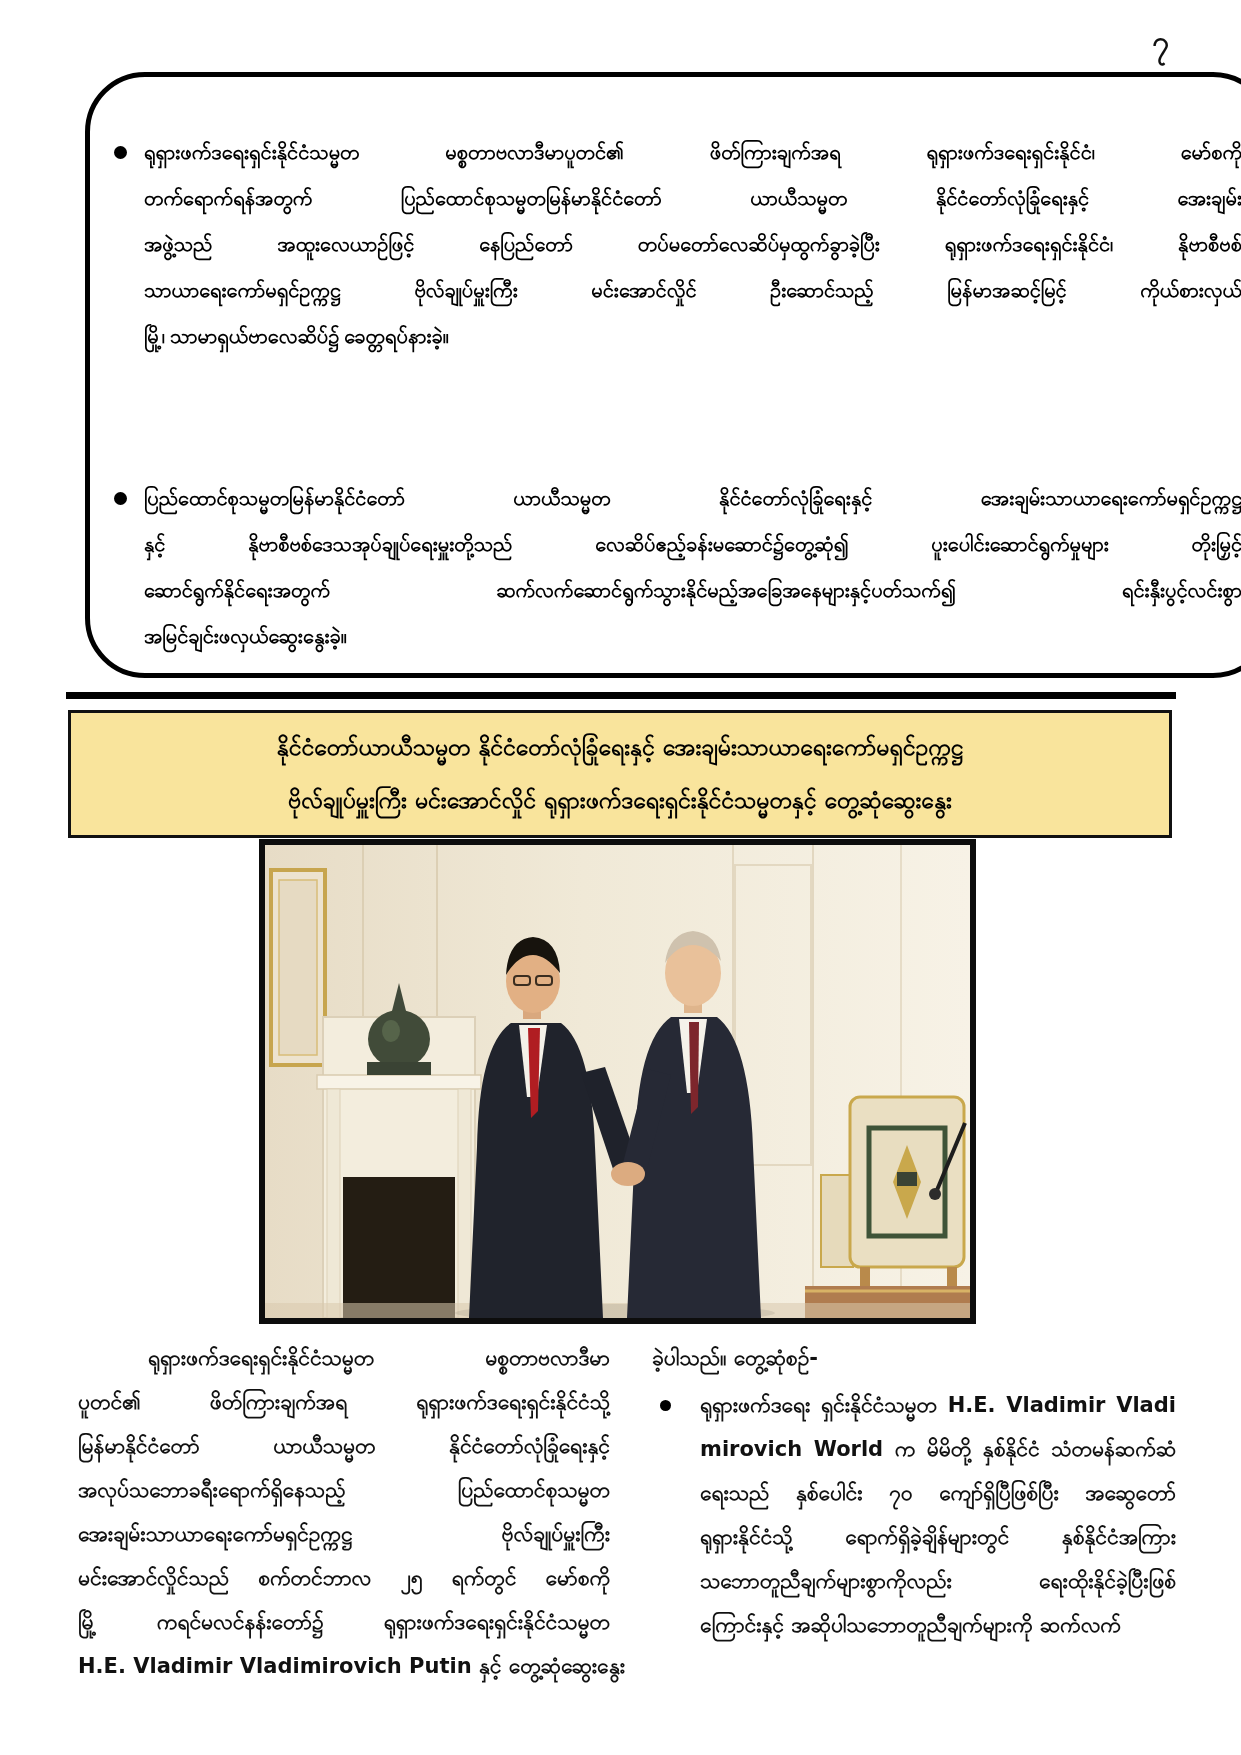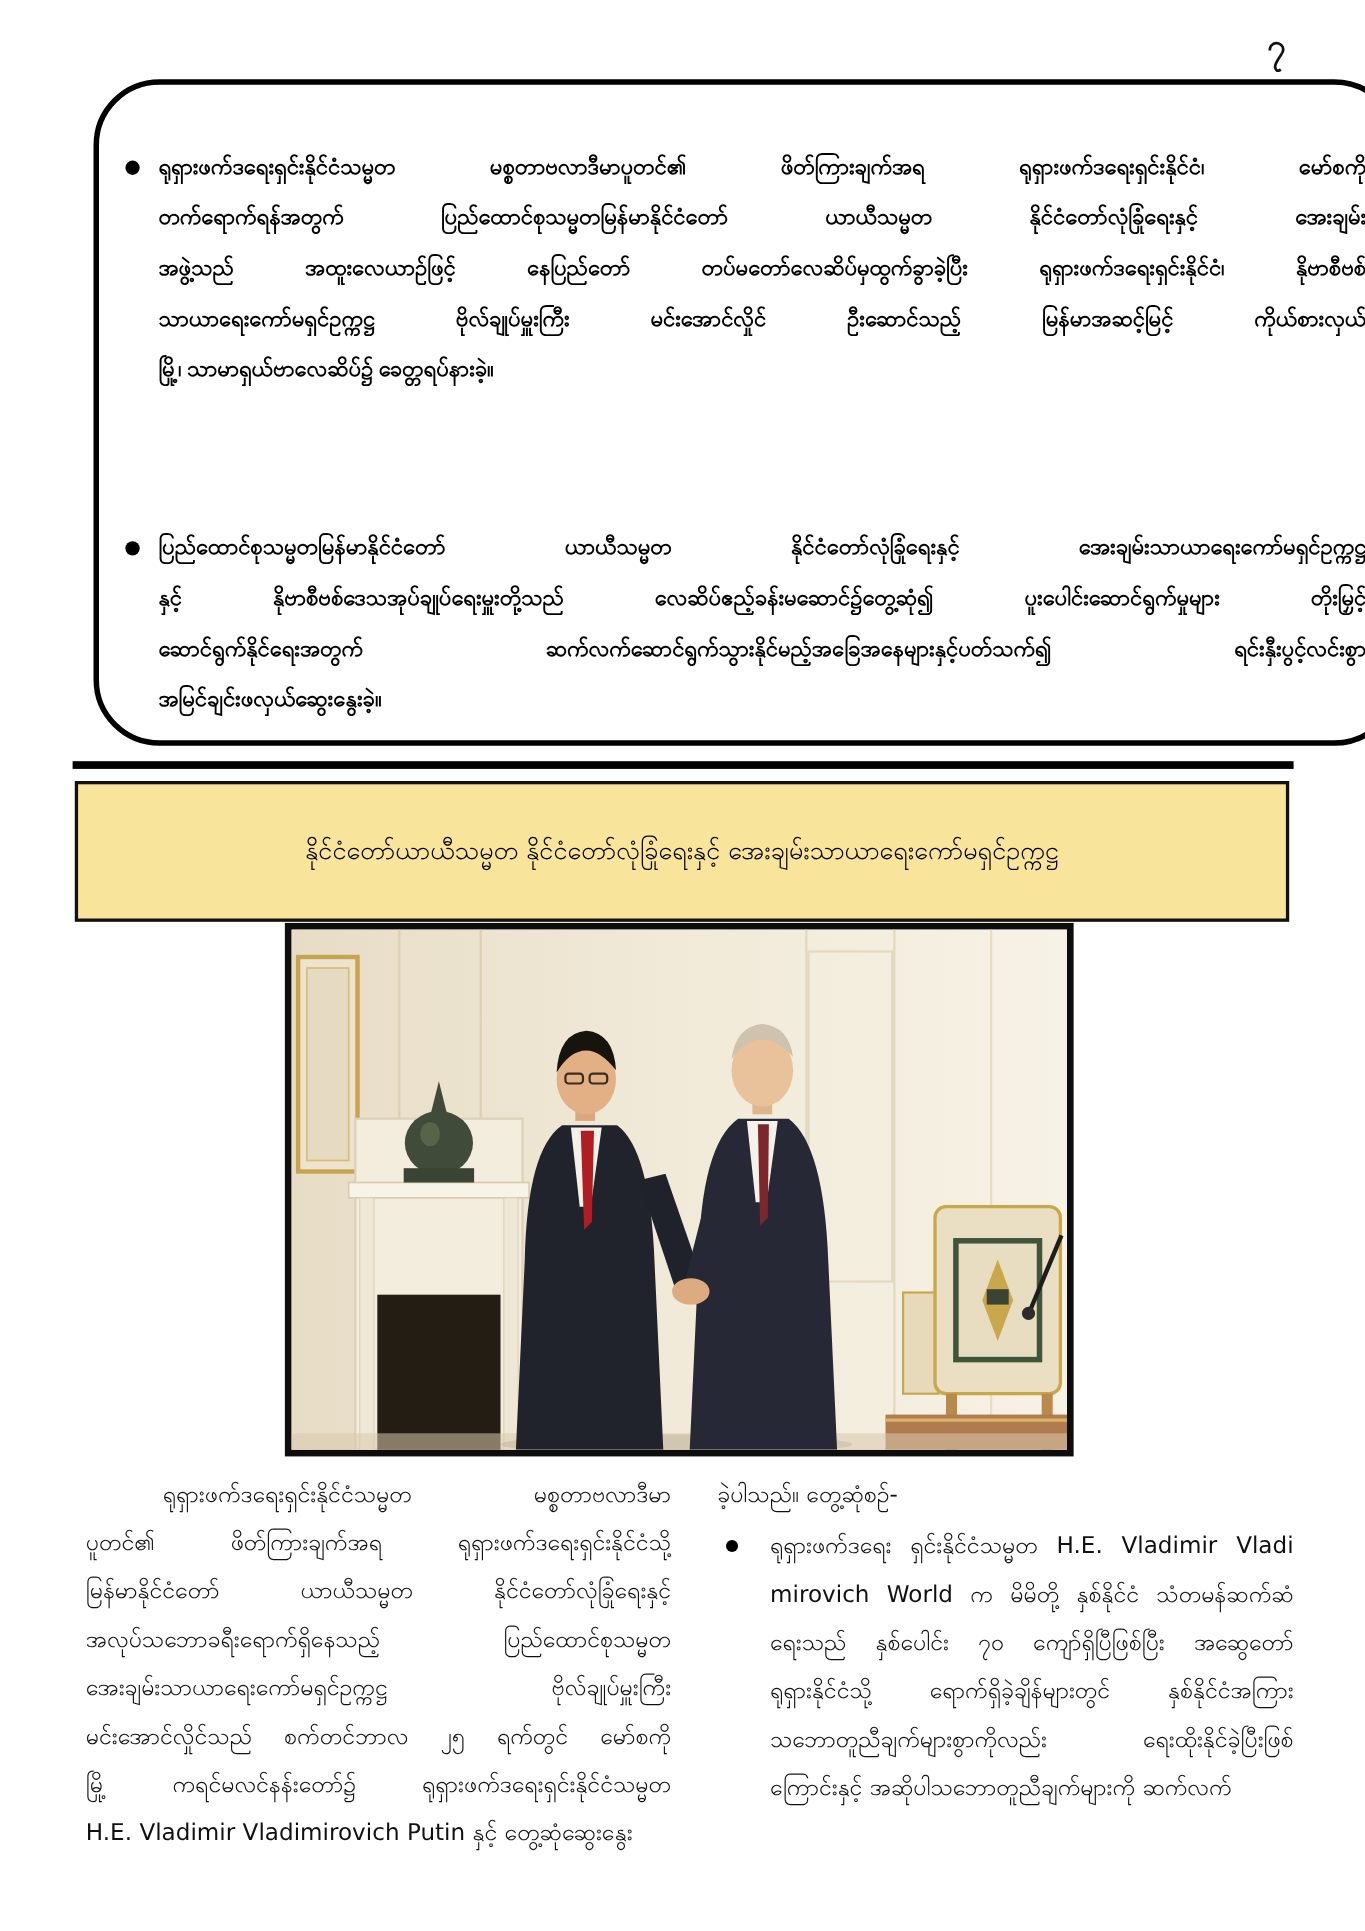--- a/index.html
+++ b/index.html
@@ -20,29 +20,29 @@
   .sline.end{text-align-last:left;}
   .b1{top:52px;}
   .b2{top:398px;}
 
   
   .divider{position:absolute;left:66px;top:692px;width:1110px;height:7px;background:#000;}
 
   
   .headline-box{position:absolute;left:68px;top:710px;width:1104px;height:128px;box-sizing:border-box;
     border:3px solid #111;background:#f9e49c;display:flex;flex-direction:column;justify-content:center;align-items:center;}
-  .hline{font-size:23px;font-weight:normal;line-height:53px;text-align:center;color:#000;width:100%;}
+  .hline{font-size:23px;font-weight:bold;line-height:53px;text-align:center;color:#000;width:100%;}
 
   
   .photo{position:absolute;left:259px;top:839px;width:717px;height:485px;margin:0;
     border:6px solid #0d0d0d;box-sizing:border-box;background:#efe8d8;}
   .photo svg{display:block;width:100%;height:100%;}
 
   
-  .col{position:absolute;font-size:21px;font-weight:400;color:#111;}
+  .col{position:absolute;font-size:21px;font-weight:700;color:#111;}
   .col .aline{line-height:44px;white-space:nowrap;text-align:justify;text-align-last:justify;}
   .col .aline.end{text-align-last:left;}
   .col-left{left:78px;top:1336px;width:532px;}
   .col-left .aline.first{text-indent:70px;}
   .col-right{left:652px;top:1336px;width:524px;}
   .abullet{position:relative;margin-top:3px;}
   .abullet .dot{position:absolute;left:8px;top:17px;width:11px;height:11px;border-radius:50%;background:#000;}
   .abullet .lines{margin-left:48px;}
 </style>
 </head>
@@ -71,20 +71,21 @@
         <div class="sline">ဆောင်ရွက်နိုင်ရေးအတွက် ဆက်လက်ဆောင်ရွက်သွားနိုင်မည့်အခြေအနေများနှင့်ပတ်သက်၍ ရင်းနှီးပွင့်လင်းစွာ</div>
         <div class="sline end">အမြင်ချင်းဖလှယ်ဆွေးနွေးခဲ့။</div>
       </div>
     </div>
   </section>
 
   <div class="divider"></div>
 
   <section class="headline-box">
     <div class="hline">နိုင်ငံတော်ယာယီသမ္မတ နိုင်ငံတော်လုံခြုံရေးနှင့် အေးချမ်းသာယာရေးကော်မရှင်ဥက္ကဋ္ဌ</div>
+    <div class="hline">ဗိုလ်ချုပ်မှူးကြီး မင်းအောင်လှိုင် ရုရှားဖက်ဒရေးရှင်းနိုင်ငံသမ္မတနှင့် တွေ့ဆုံဆွေးနွေး</div>
   </section>
 
   <figure class="photo" role="img" aria-label="Senior General Min Aung Hlaing shaking hands with President Vladimir Putin in an ivory Kremlin reception room">
     <svg viewBox="0 0 705 473" preserveAspectRatio="none">
       <defs>
         <linearGradient id="wall" x1="0" y1="0" x2="1" y2="0">
           <stop offset="0" stop-color="#e7dcc6"></stop>
           <stop offset="0.45" stop-color="#f0e9d7"></stop>
           <stop offset="1" stop-color="#f7f2e6"></stop>
         </linearGradient>

